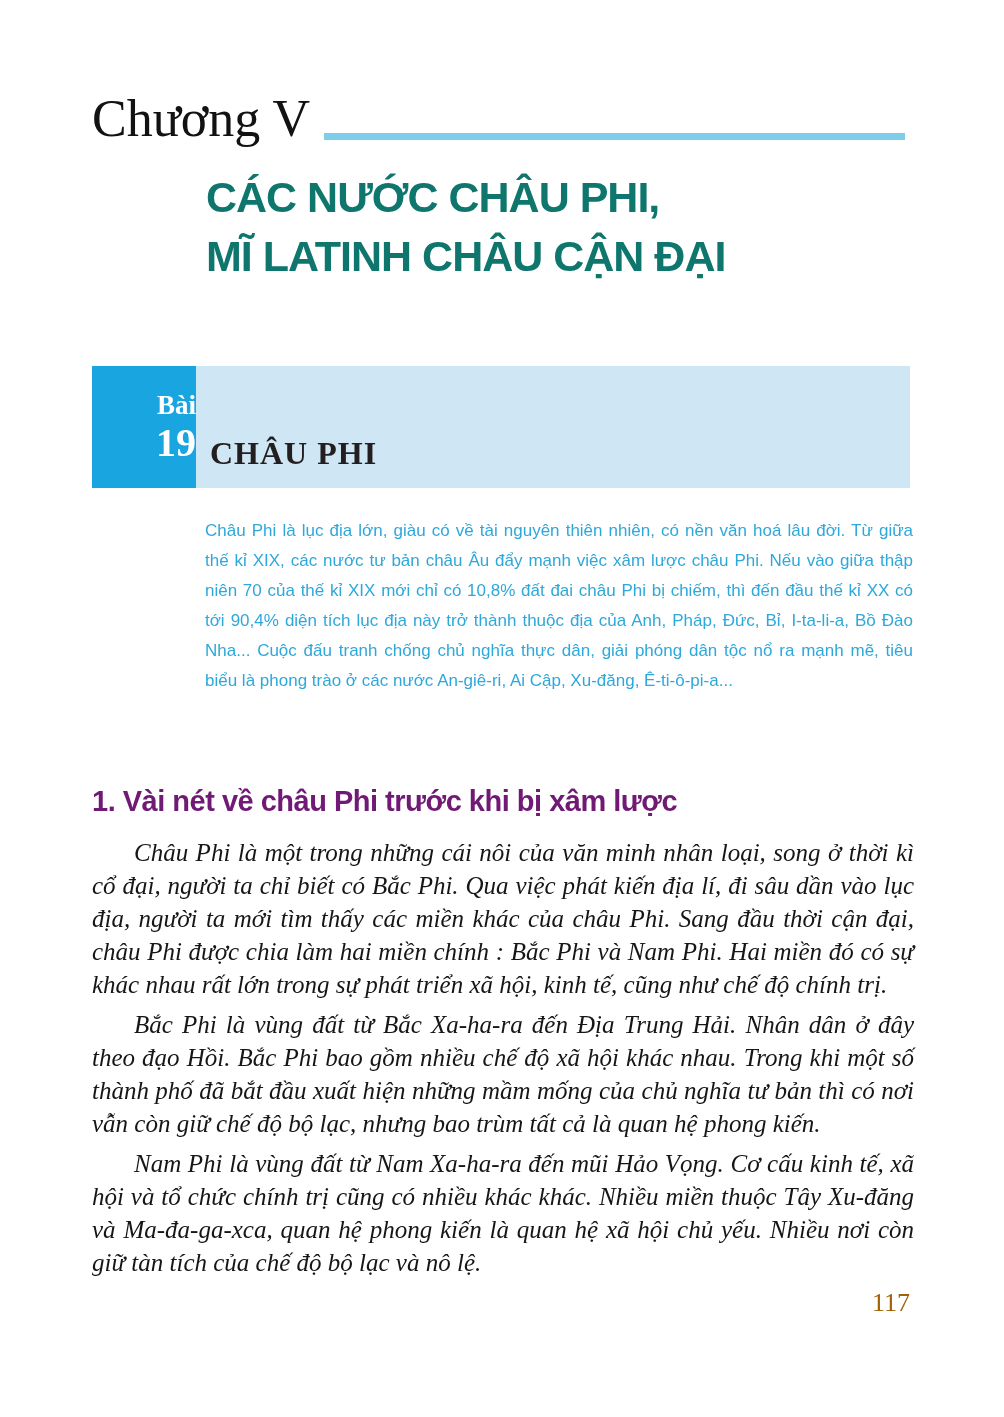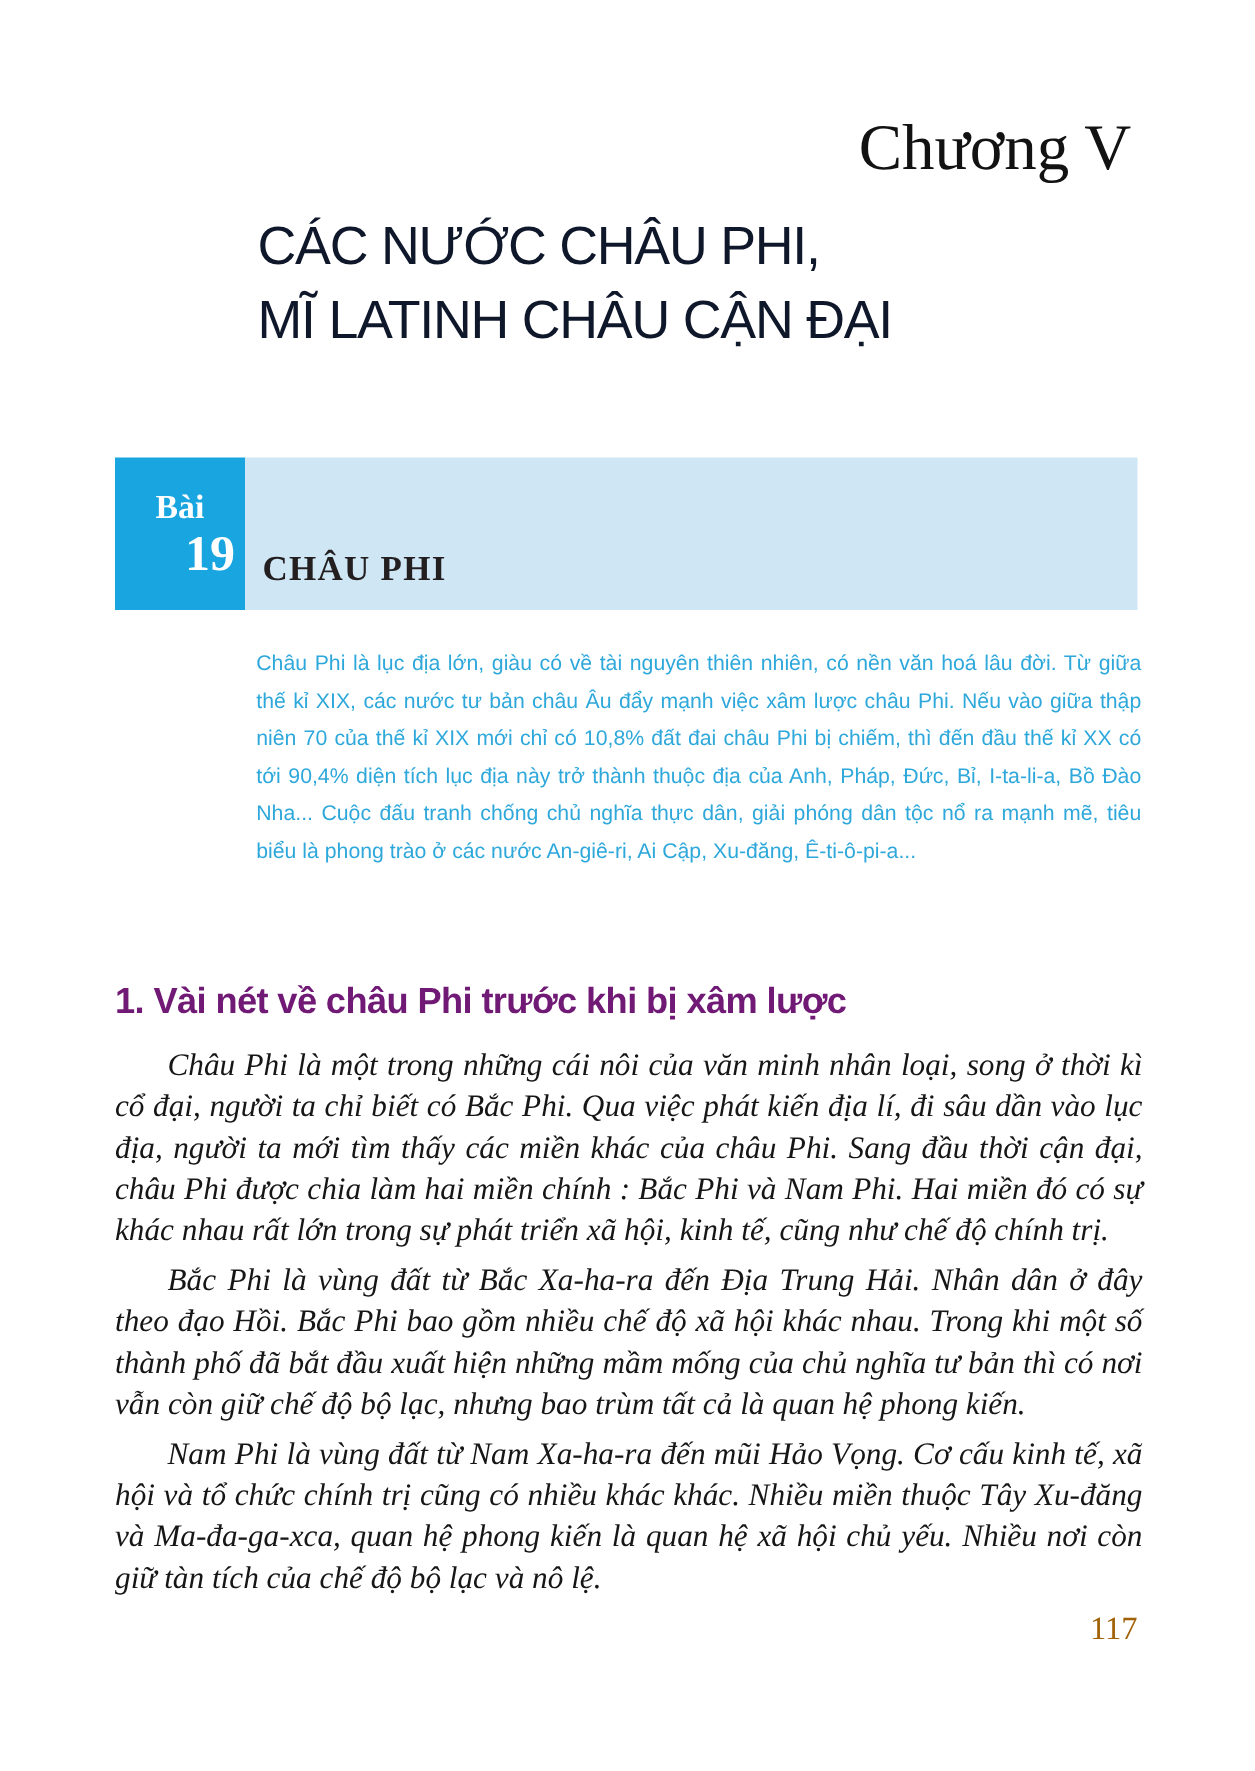--- a/index.html
+++ b/index.html
@@ -12,21 +12,20 @@
   }
 
   
   .chapter-header {
     position: absolute;
     left: 92px;
     top: 92px;
     width: 813px;
     display: flex;
     align-items: flex-end;
-    flex-direction: column;
   }
   .chapter-label {
     font-family: "Liberation Serif", serif;
     font-size: 52px;
     line-height: 1.05;
     color: #121212;
     white-space: nowrap;
   }
   .chapter-rule {
     flex: 1;
@@ -35,63 +34,63 @@
     margin-left: 14px;
     margin-bottom: 7px;
   }
 
   
   .chapter-title {
     position: absolute;
     left: 206px;
     top: 168px;
     font-family: "Liberation Sans", sans-serif;
-    font-weight: normal;
+    font-weight: bold;
     font-size: 43px;
     line-height: 59px;
     letter-spacing: -1px;
-    color: #0f172a;
+    color: #0f766e;
   }
 
   
   .lesson-banner {
     position: absolute;
     left: 92px;
     top: 366px;
     width: 818px;
     height: 122px;
     display: flex;
   }
   .lesson-badge {
     width: 104px;
     background: #18a5e0;
     color: #ffffff;
     font-family: "Liberation Serif", serif;
     font-weight: bold;
     display: flex;
     flex-direction: column;
-    align-items: center;
+    align-items: flex-end;
     justify-content: center;
     gap: 3px;
     flex: none;
   }
   .badge-label { font-size: 27px; line-height: 1.05; }
   .badge-number { font-size: 40px; line-height: 1.0; margin-left: 48px; }
   .lesson-title-bar {
     flex: 1;
     background: #cfe7f5;
     position: relative;
   }
   .lesson-title {
     position: absolute;
     left: 14px;
     bottom: 16px;
     font-family: "Liberation Serif", serif;
     font-weight: bold;
-    font-size: 28px;
+    font-size: 32px;
     letter-spacing: 1px;
     color: #231f20;
     white-space: nowrap;
     margin-top: 31px;
   }
 
   
   .intro {
     position: absolute;
     left: 205px;

